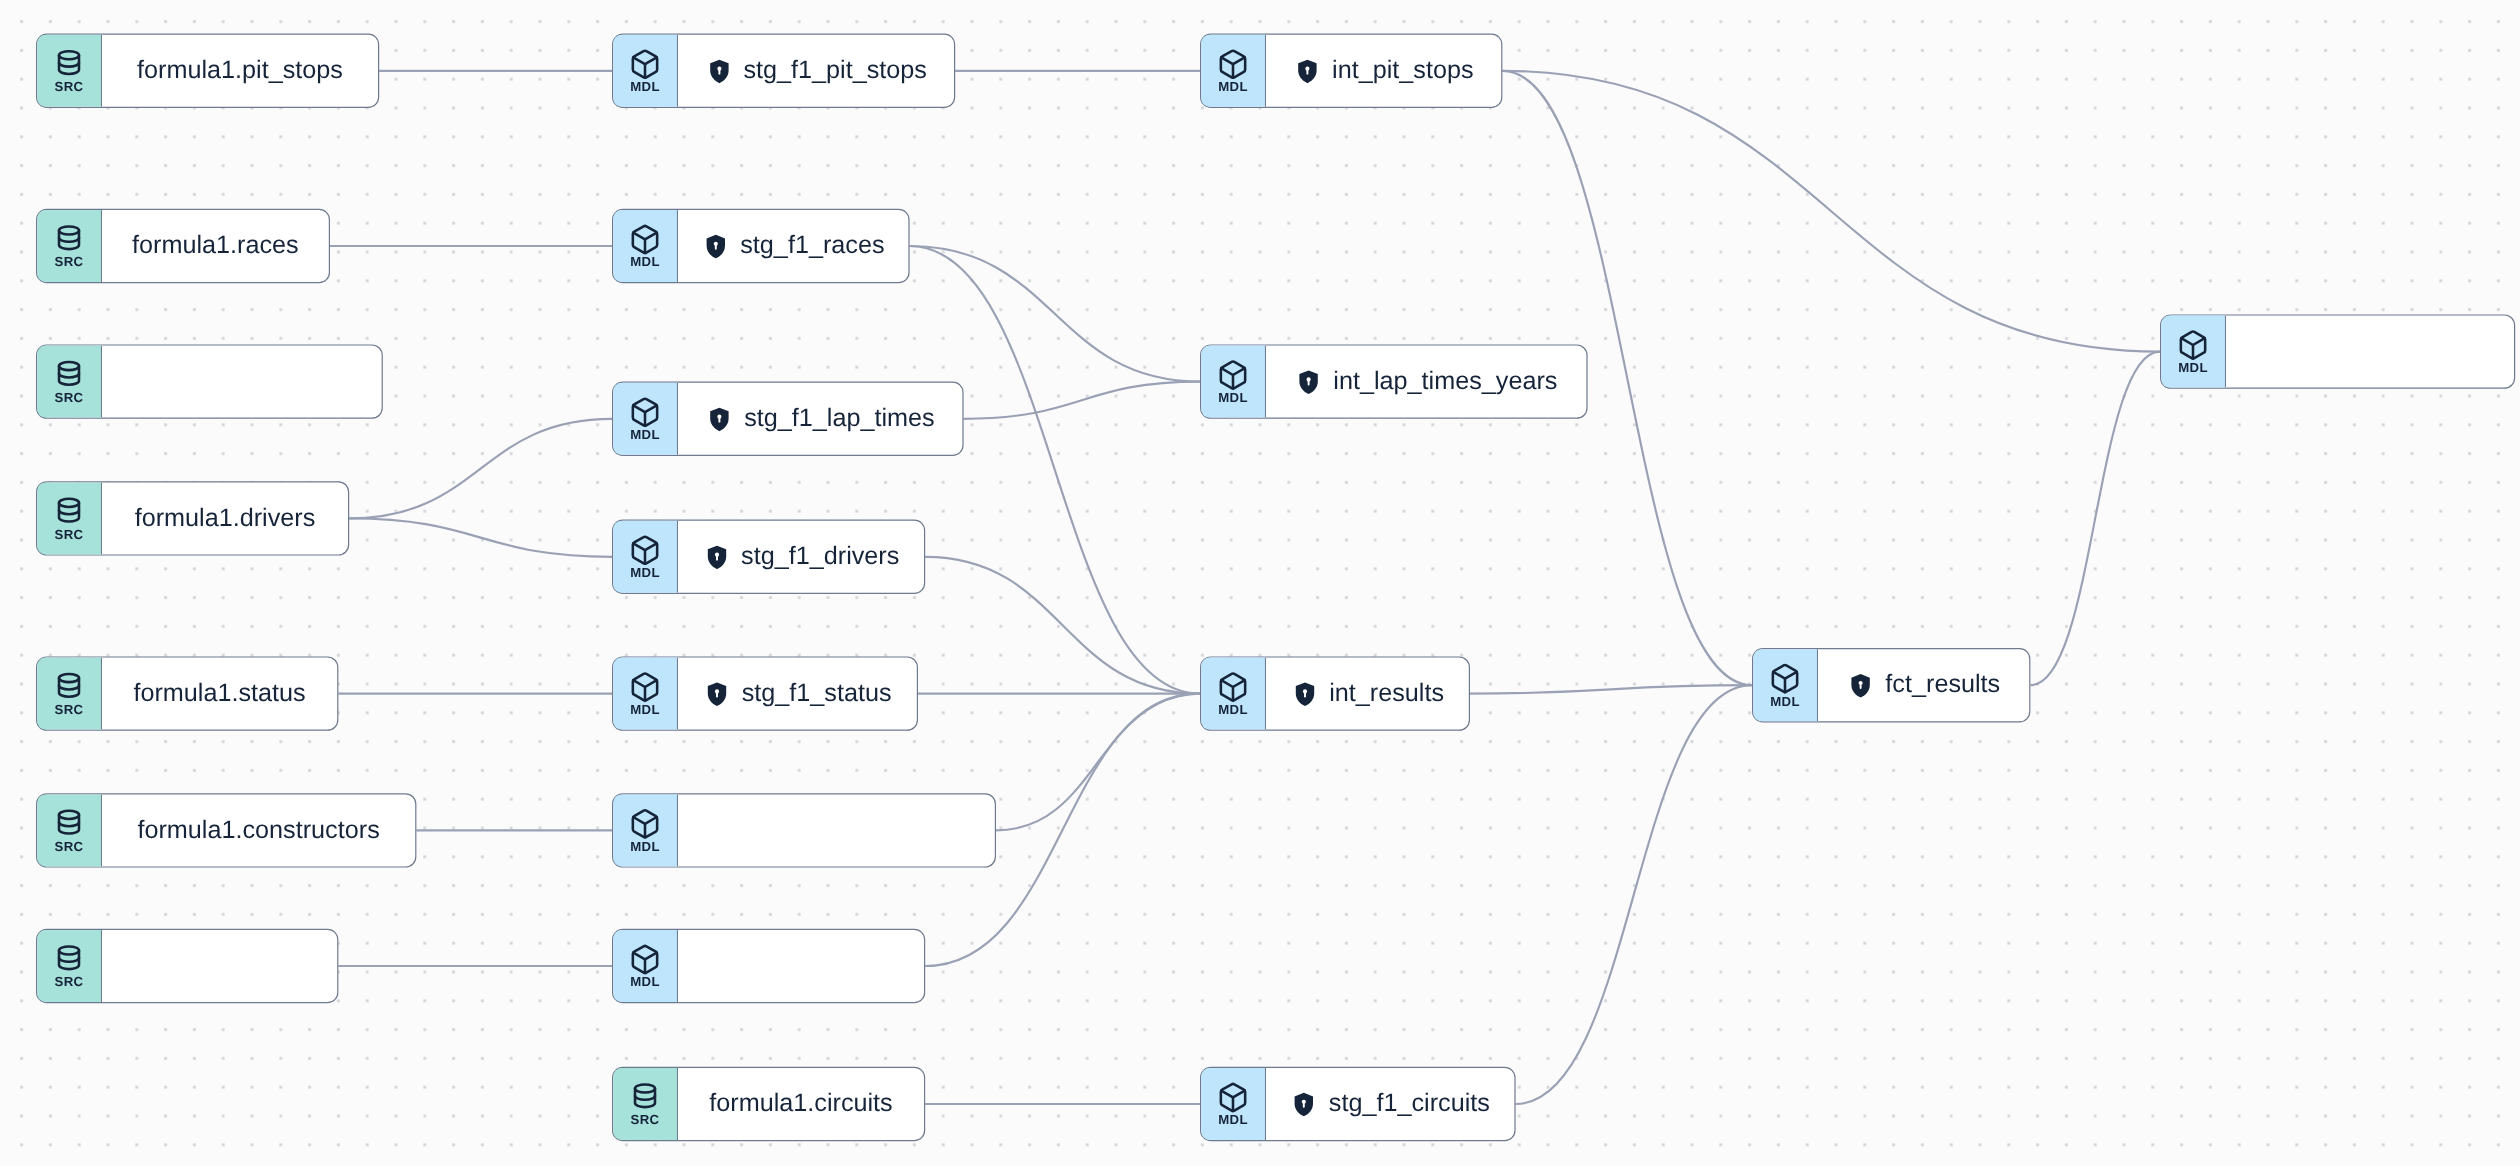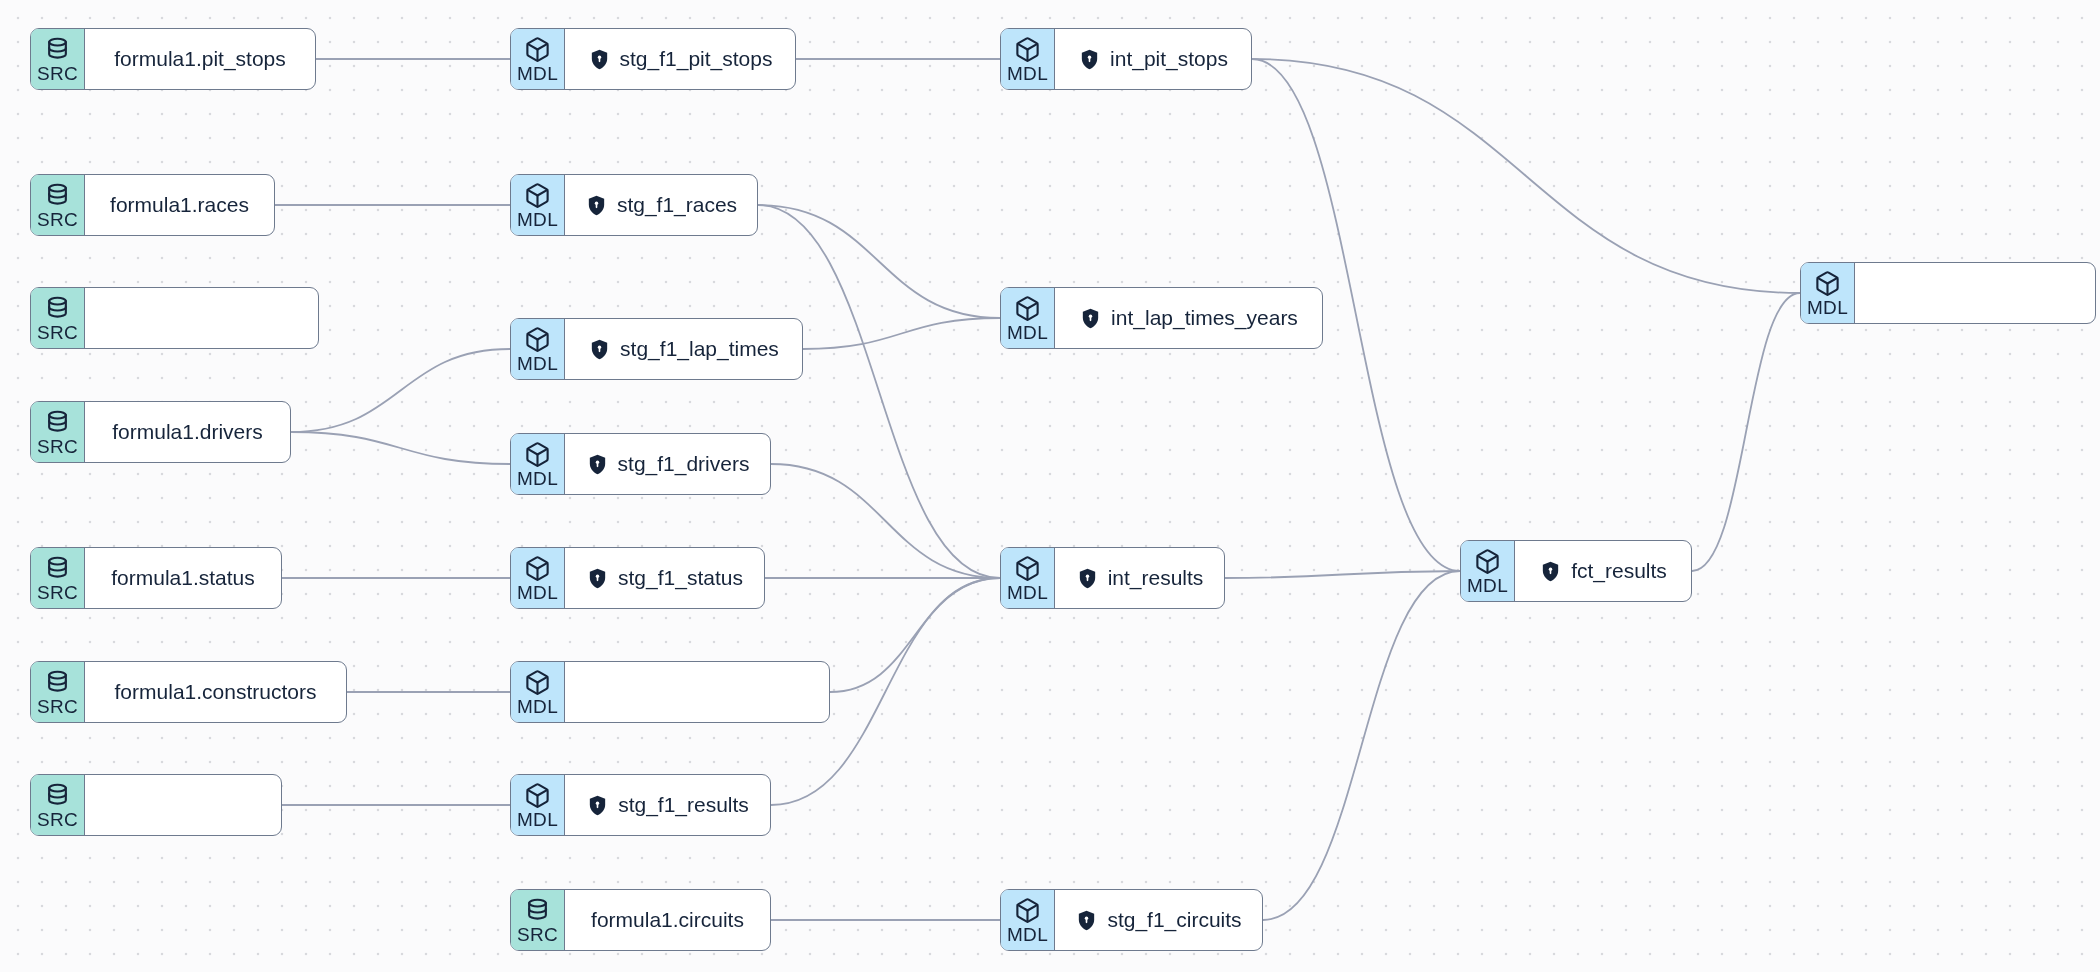--- a/index.html
+++ b/index.html
@@ -20,21 +20,21 @@
     border:1.6px solid #6e7a8e;border-radius:9px;
     background:#ffffff;box-sizing:border-box;cursor:pointer;
   }
   .badge{
     width:53px;flex:0 0 53px;display:flex;flex-direction:column;
     align-items:center;justify-content:center;gap:0px;
     border-right:1.6px solid #6e7a8e;border-radius:7px 0 0 7px;
   }
   .badge.source{background:#a7e2da;}
   .badge.model{background:#bee5fb;align-items:center;}
-  .badge-label{font-size:19px;font-weight:400;color:#16243a;letter-spacing:.3px;line-height:1;margin-top:1px;}
+  .badge-label{font-size:11px;font-weight:700;color:#16243a;letter-spacing:.3px;line-height:1;margin-top:1px;}
   .node-body{
     flex:1;display:flex;align-items:center;justify-content:center;
     gap:9px;padding:0 16px;white-space:nowrap;
   }
   .node-label{font-size:21px;color:#16243a;}
   .badge svg{display:block;}
 </style>
 </head>
 <body>
 
@@ -262,28 +262,20 @@
     </div>
     <div class="node" style="left: 510px; top: 774px; width: 261px;">
       <div class="badge model">
         <svg width="27" height="27" viewBox="0 0 24 24" fill="none" stroke="#16243a" stroke-width="1.9" stroke-linecap="round" stroke-linejoin="round">
           <path d="M21 16V8a2 2 0 0 0-1-1.73l-7-4a2 2 0 0 0-2 0l-7 4A2 2 0 0 0 3 8v8a2 2 0 0 0 1 1.73l7 4a2 2 0 0 0 2 0l7-4A2 2 0 0 0 21 16z"></path>
           <polyline points="3.27 6.96 12 12.01 20.73 6.96"></polyline>
           <line x1="12" y1="22.08" x2="12" y2="12"></line>
         </svg>
         <span class="badge-label">MDL</span>
       </div>
-      <div class="node-body">
-        <svg width="23" height="23" viewBox="0 0 24 24">
-          <path d="M12 1.8 20 4.9v6.4c0 4.9-3.3 8.9-8 10.9-4.7-2-8-6-8-10.9V4.9z" fill="#16243a"></path>
-          <circle cx="12" cy="9.6" r="1.8" fill="#ffffff"></circle>
-          <rect x="11.15" y="10.4" width="1.7" height="4.4" rx="0.85" fill="#ffffff"></rect>
-        </svg>
-        <span class="node-label">stg_f1_results</span>
-      </div>
     </div>
     <div class="node" style="left: 1000px; top: 889px; width: 263px;">
       <div class="badge model">
         <svg width="27" height="27" viewBox="0 0 24 24" fill="none" stroke="#16243a" stroke-width="1.9" stroke-linecap="round" stroke-linejoin="round">
           <path d="M21 16V8a2 2 0 0 0-1-1.73l-7-4a2 2 0 0 0-2 0l-7 4A2 2 0 0 0 3 8v8a2 2 0 0 0 1 1.73l7 4a2 2 0 0 0 2 0l7-4A2 2 0 0 0 21 16z"></path>
           <polyline points="3.27 6.96 12 12.01 20.73 6.96"></polyline>
           <line x1="12" y1="22.08" x2="12" y2="12"></line>
         </svg>
         <span class="badge-label">MDL</span>
       </div>

